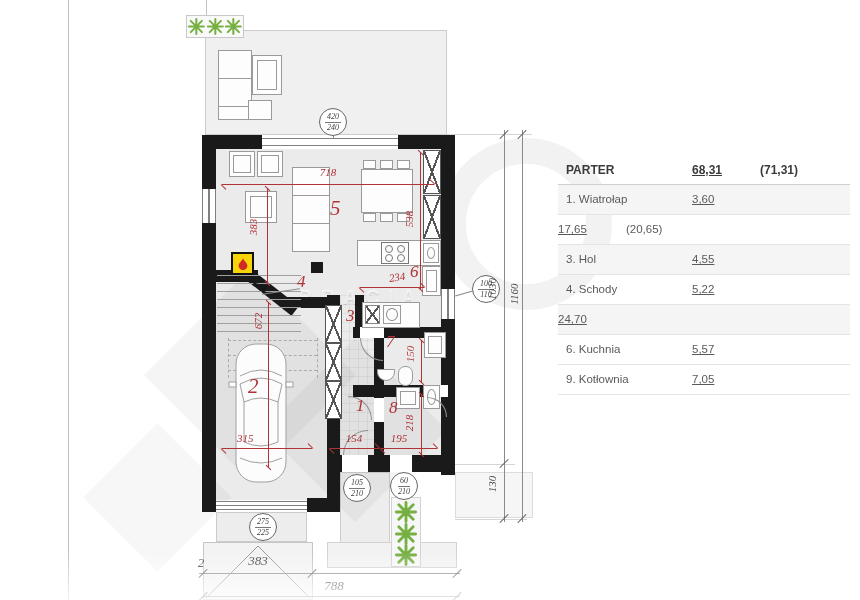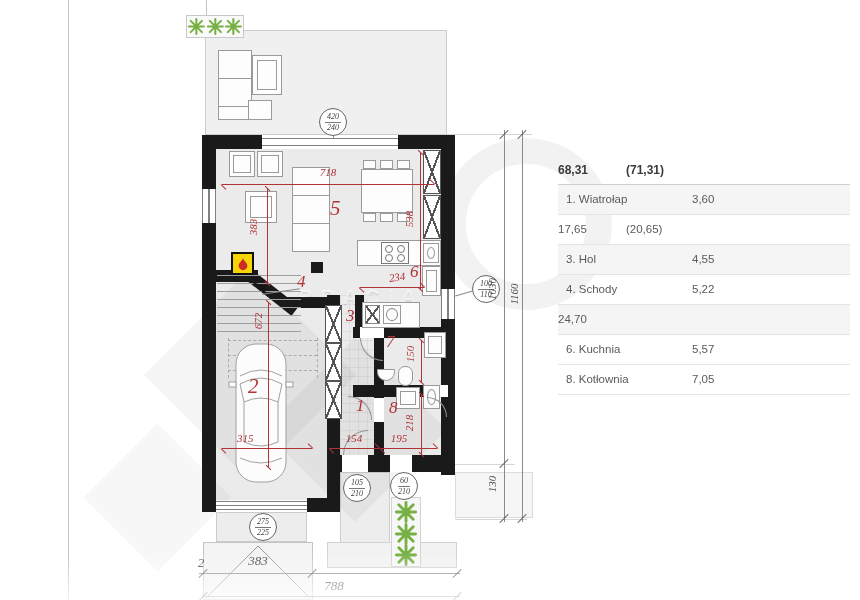--- a/index.html
+++ b/index.html
@@ -64,21 +64,21 @@
   .fireplace{position:absolute;background:#f7d408;border:2px solid #111;box-sizing:border-box;
         display:flex;align-items:center;justify-content:center;}
   .fade{position:absolute;pointer-events:none;background:linear-gradient(to bottom,rgba(255,255,255,0),rgba(255,255,255,0.8));}
   
   .legend{position:absolute;left:558px;top:156px;width:292px;}
   .lheader{display:flex;height:28px;line-height:28px;font-weight:bold;font-size:12px;color:#3a3a3a;
         border-bottom:1px solid #cfcfcf;}
   .lrow{display:flex;height:29px;line-height:29px;font-size:11.5px;color:#5a5a5a;border-bottom:1px solid #e4e4e4;}
   .lrow.alt{background:#f5f5f5;}
   .lname{width:126px;padding-left:8px;}
-  .larea{width:68px;}
+  .larea{width:68px;text-decoration:underline;}
   .lalt{width:82px;}
 </style>
 </head>
 <body>
 
 <div id="stage">
 
   <div class="faint-v" style="left:68px;top:0;height:600px;"></div>
   <div class="faint-v" style="left:206px;top:0;height:28px;"></div>
 
@@ -321,20 +321,21 @@
   <div class="tick" style="left:306px;top:573px;"></div>
   <div class="tick" style="left:451px;top:573px;"></div>
   <div class="tick" style="left:197px;top:596px;"></div>
   <div class="tick" style="left:451px;top:596px;"></div>
   <div class="gdim" style="left:196px;top:555px;width:10px;font-size:13px;">2</div>
   <div class="gdim" style="left:240px;top:553px;width:36px;font-size:13px;">383</div>
   <div class="gdim" style="left:316px;top:578px;width:36px;font-size:13px;">788</div>
 
   <div class="legend">
     <div class="lheader">
+      <span class="lname">PARTER</span>
       <span class="larea">68,31</span>
       <span class="lalt">(71,31)</span>
     </div>
     <div class="lrow alt">
       <span class="lname">1. Wiatrołap</span>
       <span class="larea">3,60</span>
       <span class="lalt"></span>
     </div>
     <div class="lrow">
       <span class="larea">17,65</span>
@@ -353,20 +354,20 @@
     <div class="lrow alt">
       <span class="larea">24,70</span>
       <span class="lalt"></span>
     </div>
     <div class="lrow">
       <span class="lname">6. Kuchnia</span>
       <span class="larea">5,57</span>
       <span class="lalt"></span>
     </div>
     <div class="lrow">
-      <span class="lname">8. Kotłownia</span>
+      <span class="lname">9. Kotłownia</span>
       <span class="larea">7,05</span>
       <span class="lalt"></span>
     </div>
   </div>
 
   <div class="fade" style="left:0;top:552px;width:860px;height:48px;"></div>
 </div>
 
 </body></html>

